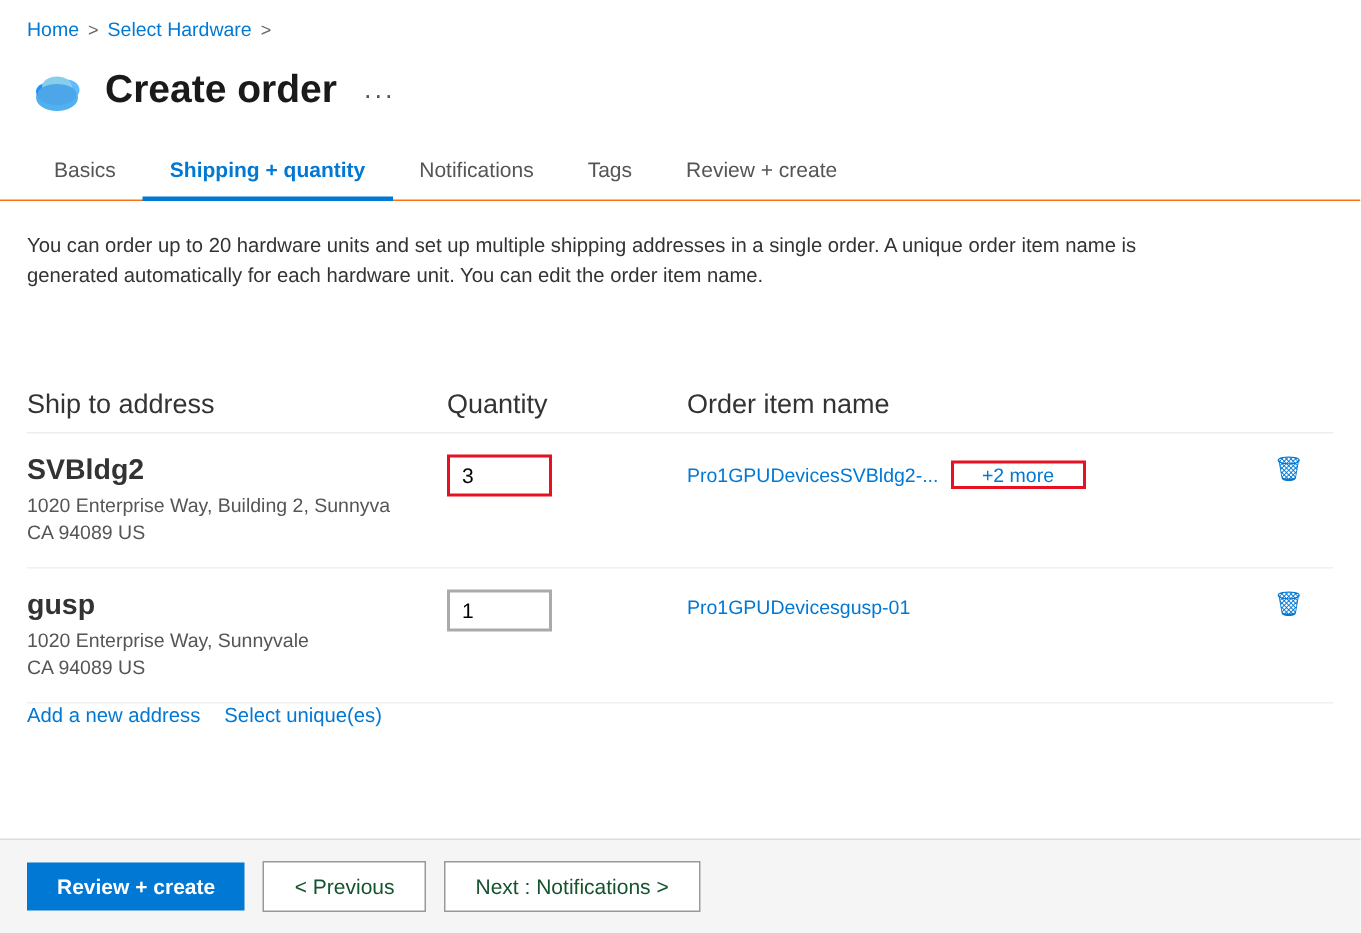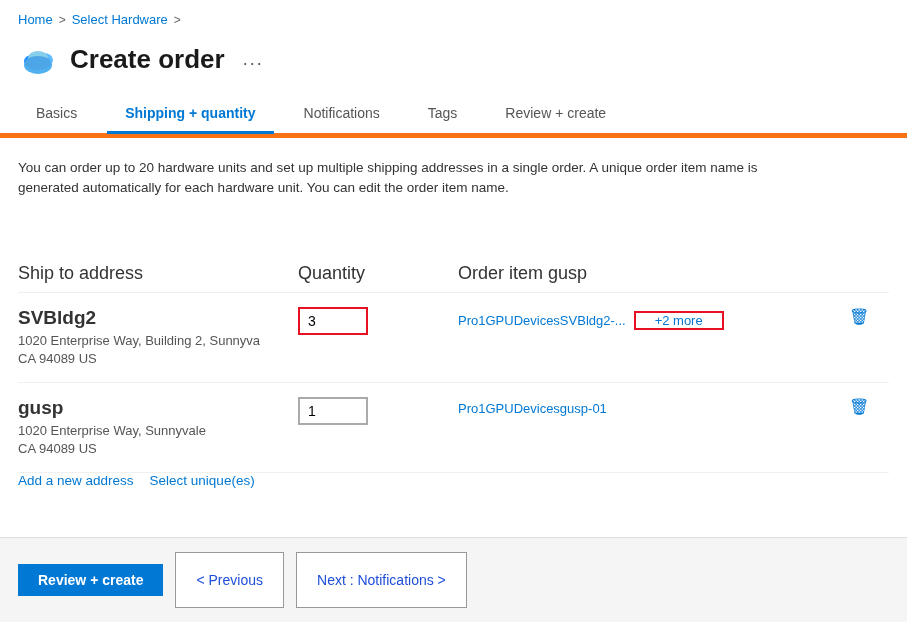--- a/index.html
+++ b/index.html
@@ -7,21 +7,21 @@
 
     .breadcrumb { display: flex; align-items: center; gap: 6px; padding: 12px 18px 8px; font-size: 13px; color: #0078d4; }
     .breadcrumb span { color: #666; }
     .breadcrumb a { color: #0078d4; text-decoration: none; }
     .breadcrumb-sep { color: #666; font-size: 12px; }
 
     .page-header { display: flex; align-items: center; gap: 12px; padding: 4px 18px 16px; }
     .page-title { font-size: 26px; font-weight: 600; color: #1a1a1a; }
     .page-more { font-size: 18px; color: #555; cursor: pointer; letter-spacing: 2px; margin-left: 6px; }
 
-    .tabs { display: flex; border-bottom: 5px solid #f97316; padding: 0 18px; gap: 12px; }
+    .tabs { display: flex; border-bottom: 1px solid #f97316; padding: 0 18px; gap: 0; }
     .tab { padding: 10px 18px; font-size: 14px; color: #555; cursor: pointer; border-bottom: 3px solid transparent; margin-bottom: -1px; white-space: nowrap; }
     .tab.active { color: #0078d4; border-bottom: 3px solid #0078d4; font-weight: 600; }
 
     .content { padding: 20px 18px 16px; }
     .description { font-size: 13.5px; color: #333; line-height: 1.5; max-width: 800px; margin-bottom: 24px; }
 
     .table-header { display: grid; grid-template-columns: 280px 160px 1fr 40px; padding: 0 0 8px 0; border-bottom: 1px solid #eee; }
     .col-header { font-size: 18px; font-weight: 400; color: #333; margin-top: 40px; }
 
     .table-row { display: grid; grid-template-columns: 280px 160px 1fr 40px; padding: 14px 0; border-bottom: 1px solid #f0f0f0; align-items: start; }
@@ -36,21 +36,21 @@
     .order-link { color: #0078d4; text-decoration: none; font-size: 13px; }
     .more-badge { border: 2px solid #e81123; color: #0078d4; padding: 0px 19px; font-size: 13px; font-weight: 500; cursor: pointer; }
 
     .delete-icon { color: #0078d4; cursor: pointer; font-size: 16px; padding-top: 2px; }
 
     .add-links { display: flex; gap: 16px; margin-top: 0; }
     .add-link { color: #0078d4; text-decoration: none; font-size: 13.5px; cursor: pointer; }
 
     .footer { position: absolute; bottom: 0; left: 0; right: 0; border-top: 1px solid #ddd; background: #f5f5f5; padding: 14px 18px; display: flex; align-items: center; gap: 12px; }
     .btn-primary { background: #0078d4; color: #fff; border: none; padding: 8px 20px; font-size: 14px; font-weight: 600; cursor: pointer; }
-    .btn-secondary { background: #fff; color: #1d4ed8; border: 1px solid #999; padding: 19px 20px; font-size: 14px; cursor: pointer; }
+    .btn-secondary { background: #fff; color: #14532d; border: 1px solid #999; padding: 8px 20px; font-size: 14px; cursor: pointer; }
 
     .svg-icon { width: 40px; height: 40px; }
   </style>
 </head>
 <body>
 
 <nav class="breadcrumb">
   <a href="#">Home</a>
   <span class="breadcrumb-sep">&gt;</span>
   <a href="#">Select Hardware</a>
@@ -76,21 +76,21 @@
   <div class="tab">Tags</div>
   <div class="tab">Review + create</div>
 </div>
 
 <div class="content">
   <p class="description">You can order up to 20 hardware units and set up multiple shipping addresses in a single order. A unique order item name is generated automatically for each hardware unit. You can edit the order item name.</p>
 
   <div class="table-header">
     <span class="col-header">Ship to address</span>
     <span class="col-header">Quantity</span>
-    <span class="col-header">Order item gusp</span>
+    <span class="col-header">Order item name</span>
     <span></span>
   </div>
 
   <div class="table-row">
     <div>
       <div class="address-name">SVBldg2</div>
       <div class="address-detail">1020 Enterprise Way, Building 2, Sunnyva</div>
       <div class="address-detail">CA 94089 US</div>
     </div>
     <div class="quantity-box">

